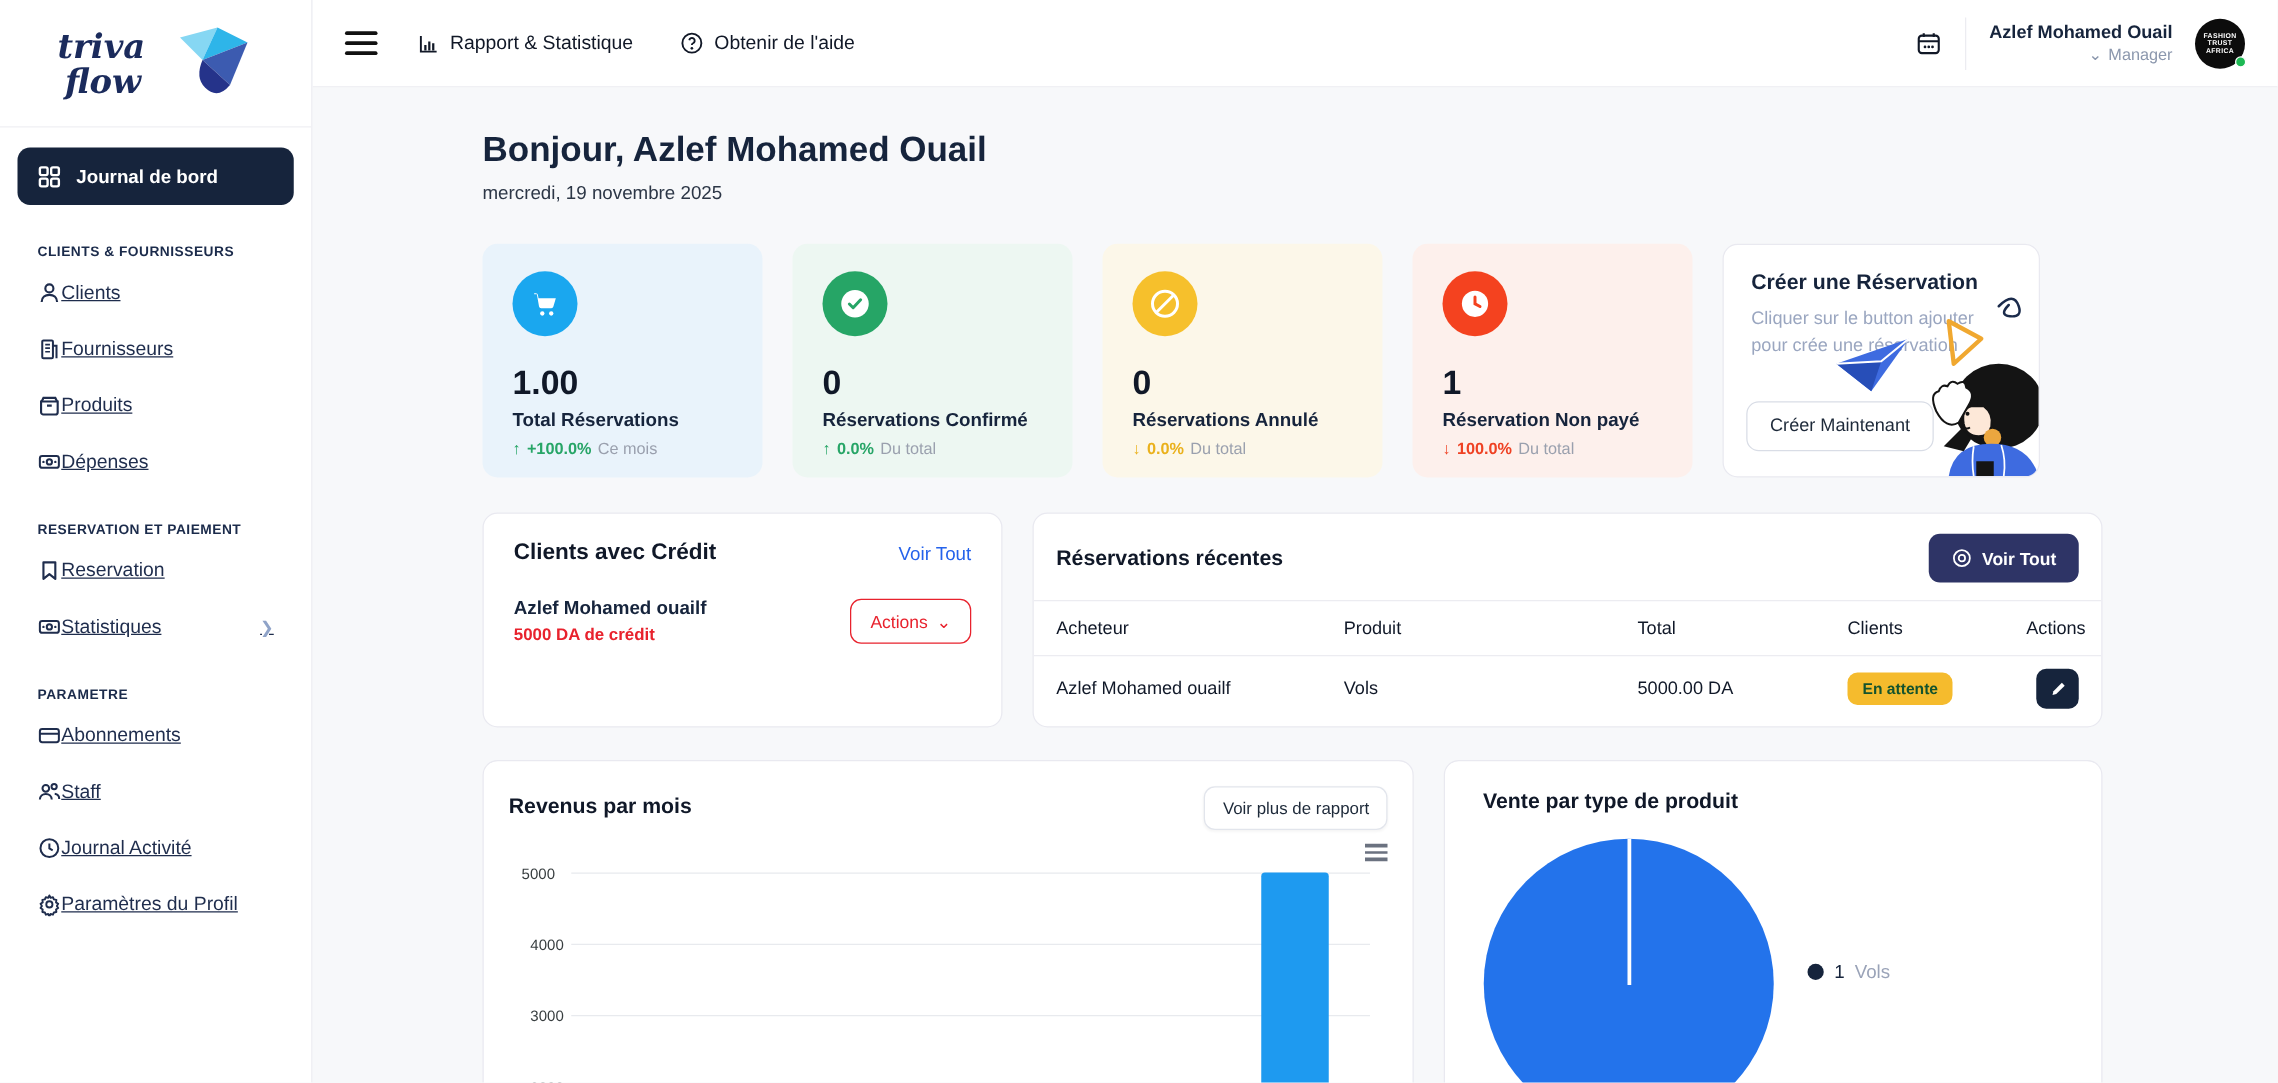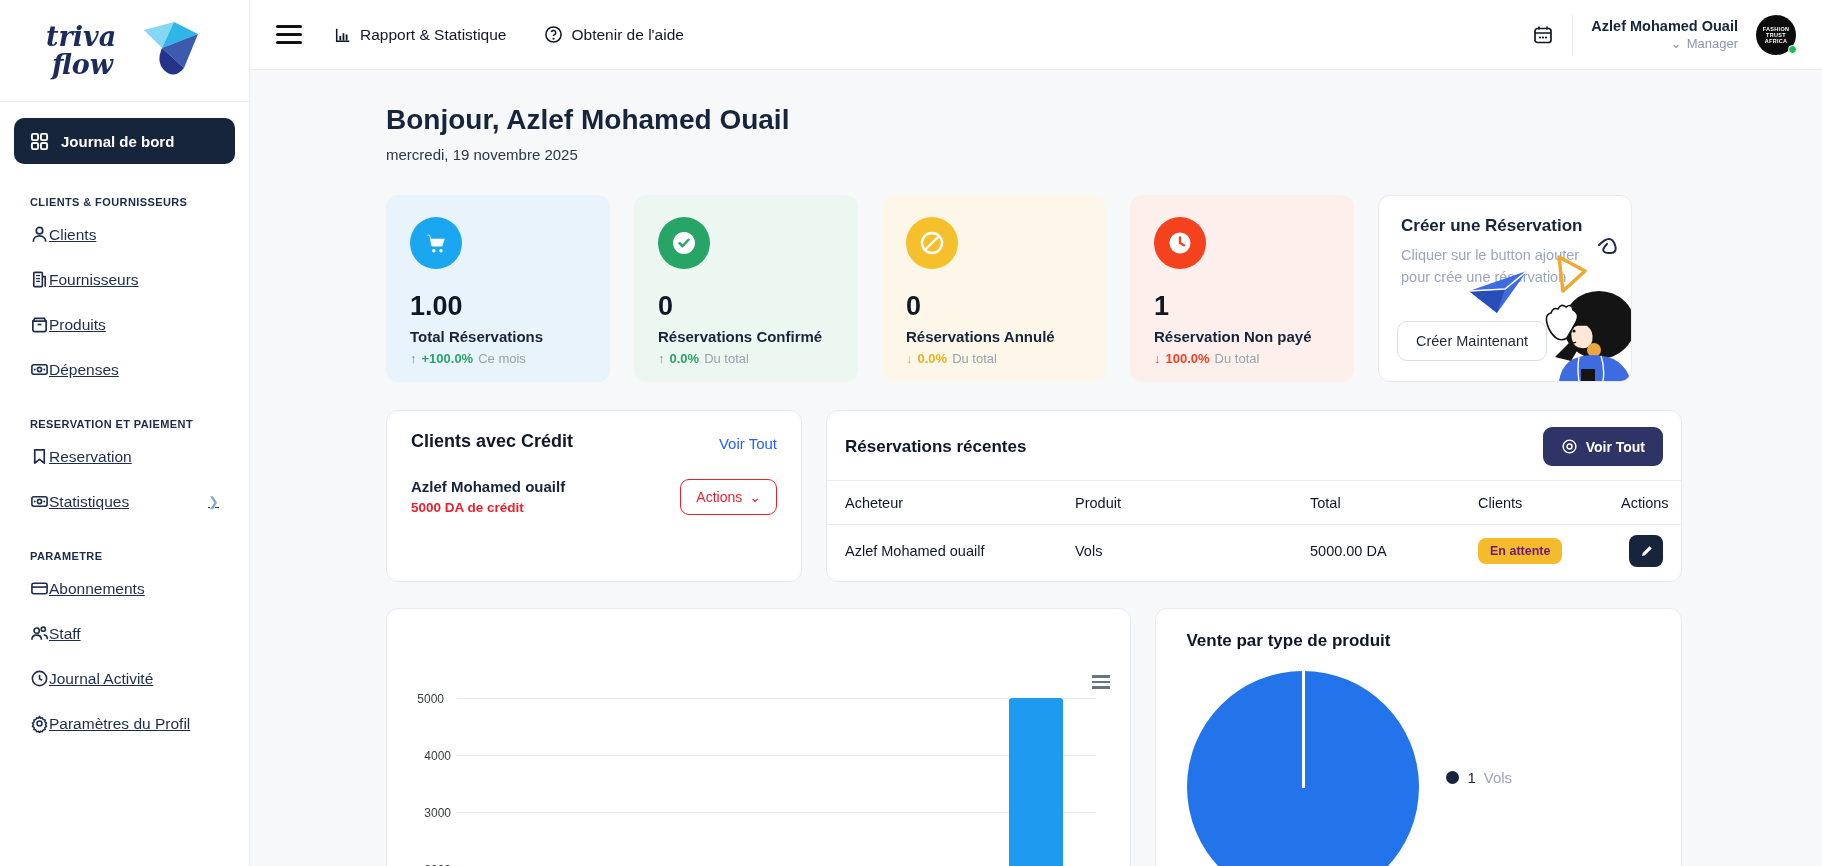--- a/index.html
+++ b/index.html
@@ -92,21 +92,21 @@
   .resa-title { font-size:17px; font-weight:bold; color:#101828; }
   .viewall-btn { background:#2e3466; color:#fff; border:none; border-radius:9px;
     padding:11px 18px; font-size:14px; font-weight:bold; display:flex; align-items:center; gap:8px;
     cursor:pointer; font-family:inherit; }
   .resa-table { border-top:1px solid #ececf1; }
   .t-head, .t-row { display:grid; grid-template-columns:230px 235px 168px 143px 1fr;
     align-items:center; padding:0 18px; }
   .t-head { height:44px; font-size:14.5px; color:#101828; border-bottom:1px solid #ececf1; }
   .t-head .th-actions { text-align:right; }
   .t-row { height:52px; font-size:14.5px; color:#101828; }
-  .badge { display:inline-block; background:#f5bb2d; color:#701a75; font-size:12.5px;
+  .badge { display:inline-block; background:#f5bb2d; color:#14532d; font-size:12.5px;
     border-radius:8px; padding:6px 12px; font-weight:bold; }
   .edit-btn { margin-left:auto; width:34px; height:32px; background:#16243c; border:none;
     border-radius:8px; display:flex; align-items:center; justify-content:center; cursor:pointer; }
   .t-actions { display:flex; justify-content:flex-end; }
 
   
   .row3 { display:flex; gap:24px; margin-top:26px; }
   .chart-card { background:#fff; border:1px solid #e9e9f0; border-radius:12px; position:relative; }
   .rev-card { width:746px; height:400px; }
   .rev-head { display:flex; justify-content:space-between; align-items:flex-start; padding:20px 20px 0 20px; }
@@ -436,20 +436,24 @@
               </svg>
             </button>
           </span>
         </div>
       </div>
     </section>
   </div>
 
   <div class="row3">
     <section class="chart-card rev-card">
+      <div class="rev-head">
+        <div class="rev-title">Revenus par mois</div>
+        <button class="report-btn">Voir plus de rapport</button>
+      </div>
       <div class="chart-menu">
           <span></span>
           <span></span>
           <span></span>
         </div>
       <div class="plot">
         <div class="gridline" style="top:3px"></div>
         <div class="gridline" style="top:60px"></div>
         <div class="gridline" style="top:117px"></div>
 

